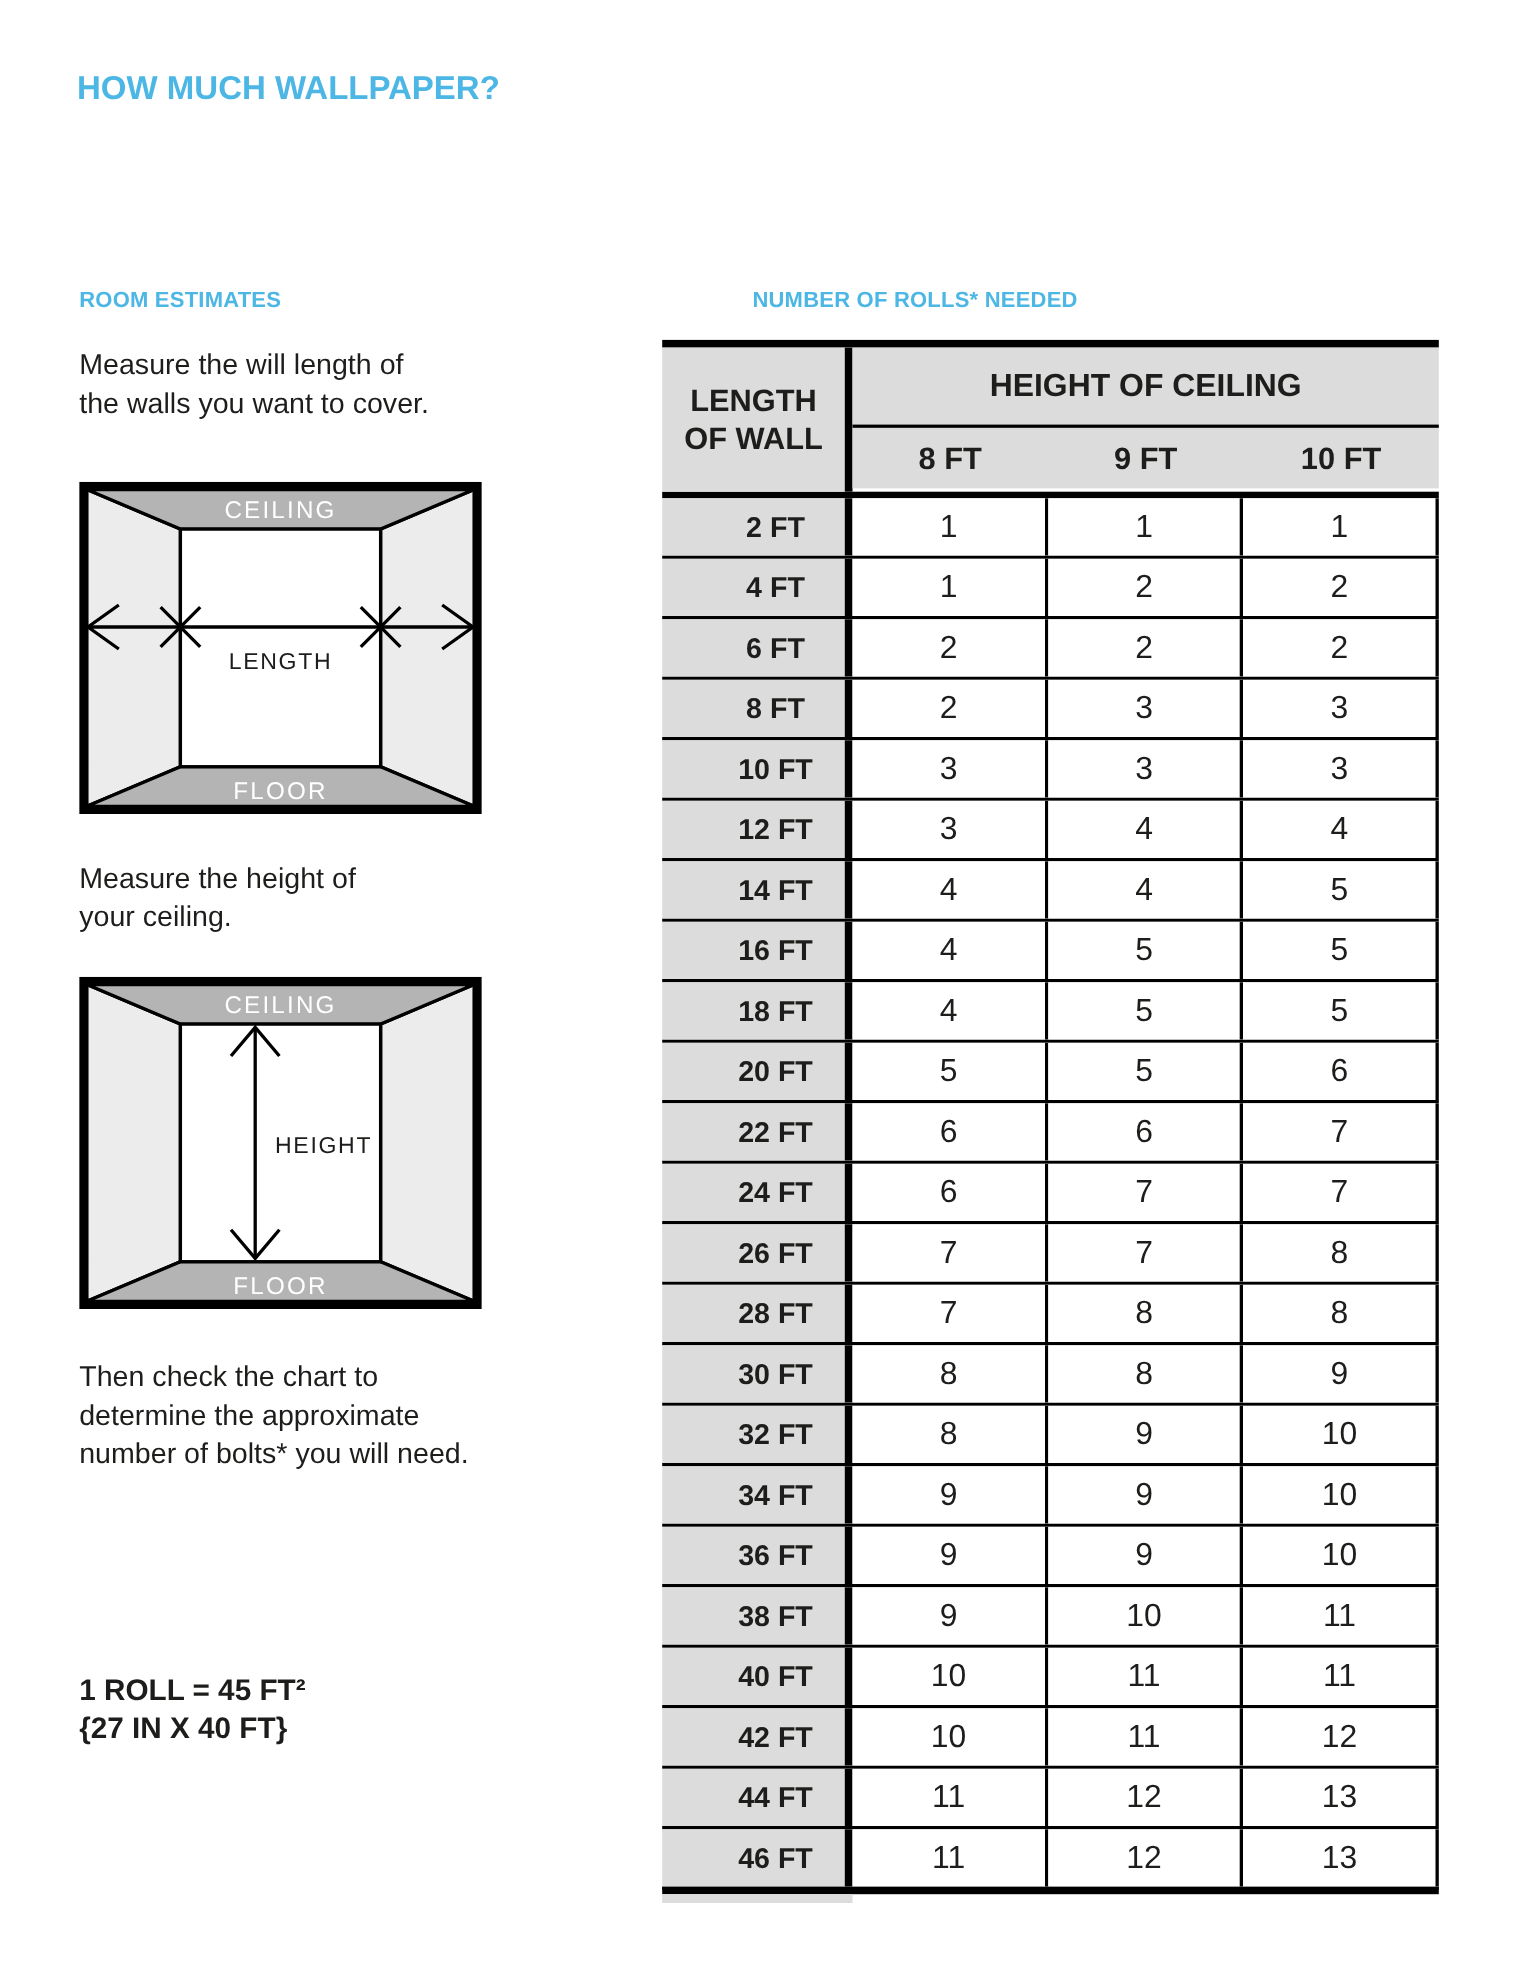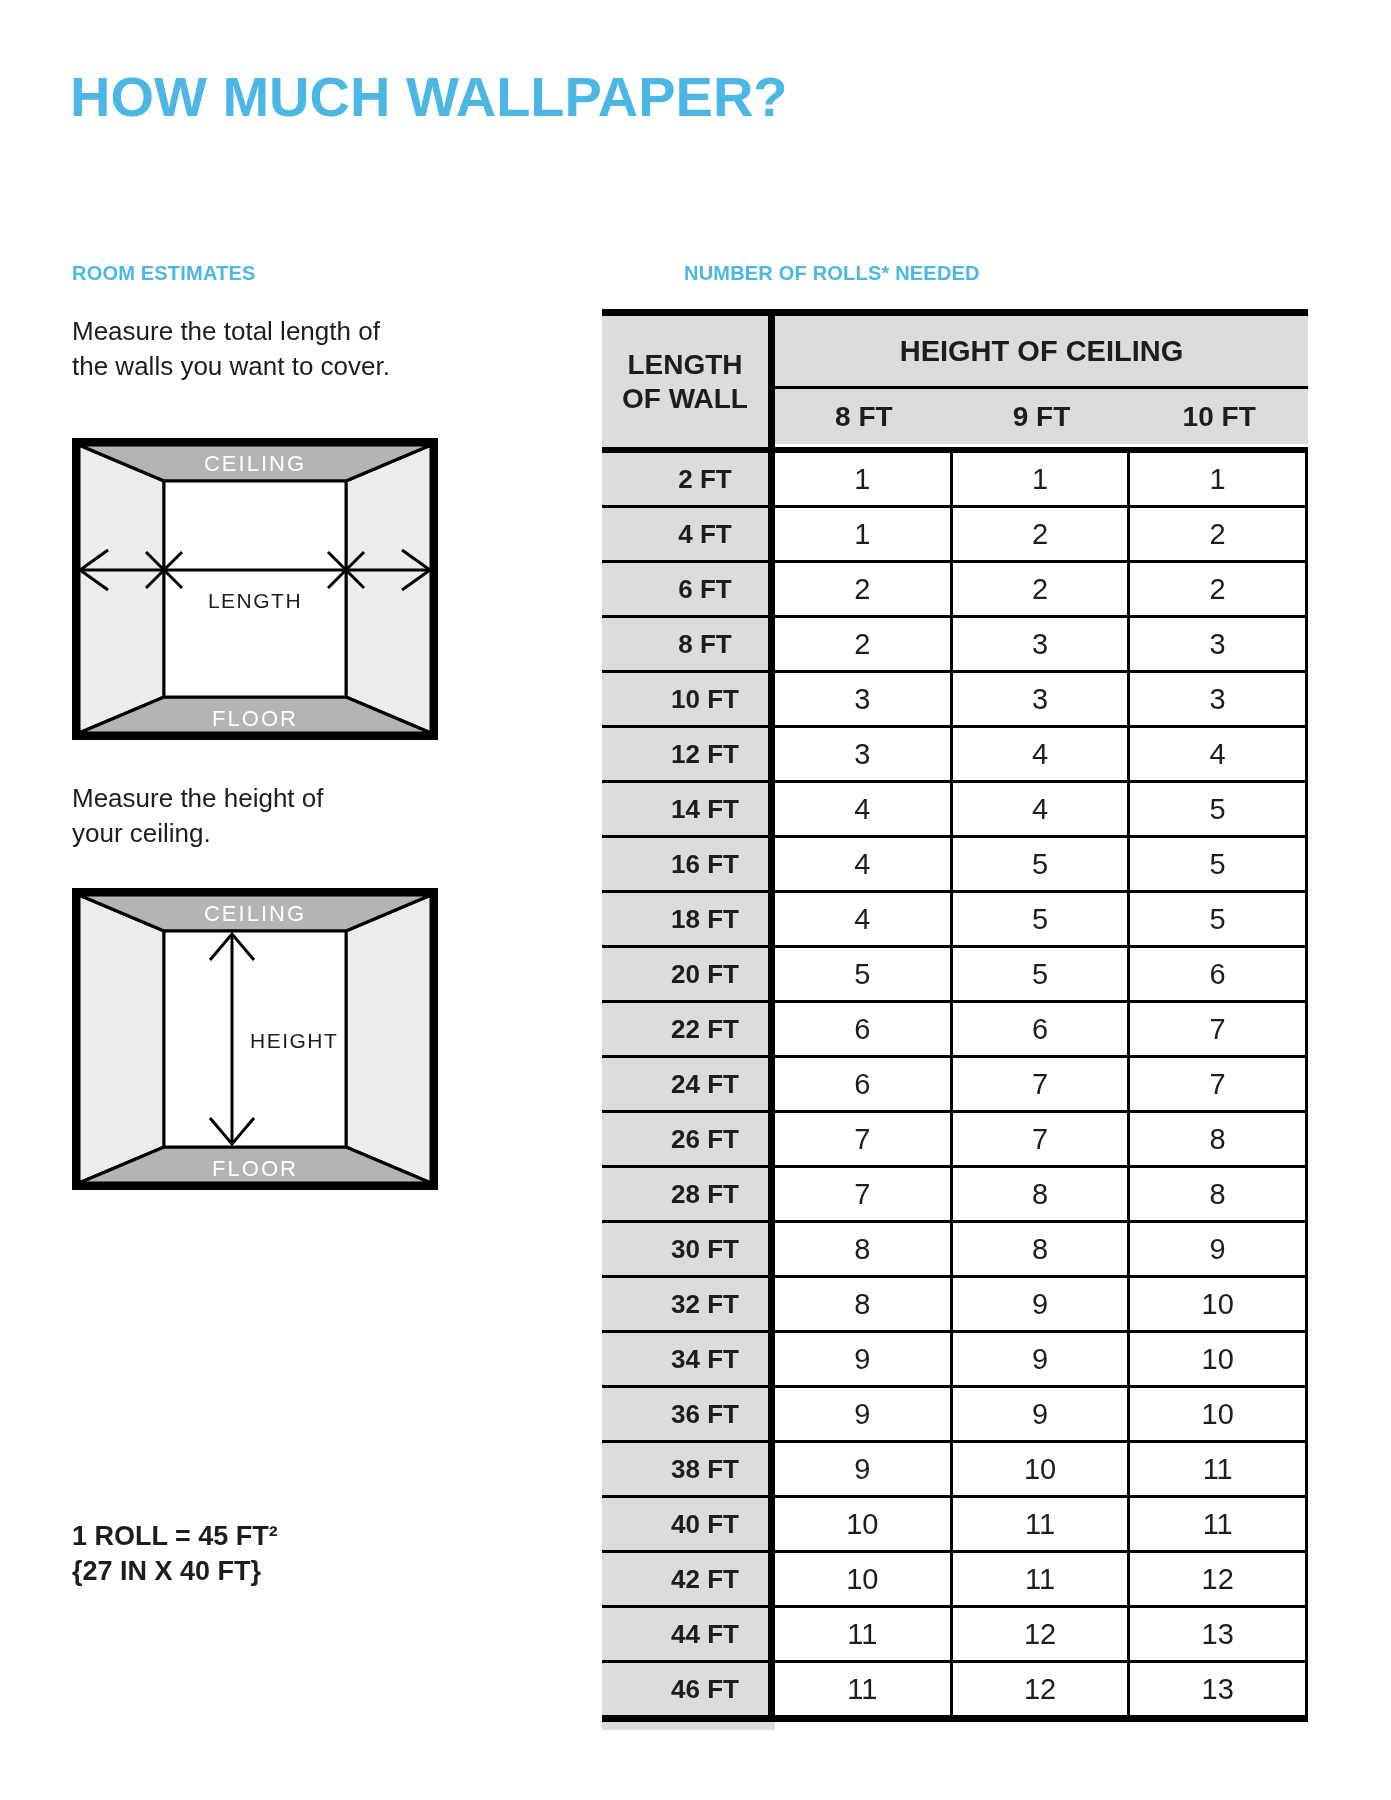--- a/index.html
+++ b/index.html
@@ -8,21 +8,21 @@
     --table_gray:#dcdcdc;
     --diagram_gray:#b4b4b4;
     --wall_gray:#ececec;
     --line:#000000;
   }
   *{margin:0;padding:0;box-sizing:border-box;}
   html,body{background:#ffffff;}
   body{font-family:"Liberation Sans","DejaVu Sans",sans-serif;color:var(--ink);}
   .page{position:relative;width:1391px;height:1800px;background:#ffffff;overflow:hidden;}
 
-  .page-title{position:absolute;left:70px;top:64px;font-size:56px;font-weight:bold;color:var(--accent);letter-spacing:0px;}
+  .page-title{position:absolute;left:70px;top:64px;font-size:30px;font-weight:bold;color:var(--accent);letter-spacing:0px;}
 
   .section-heading{position:absolute;font-size:20px;font-weight:bold;color:var(--accent);letter-spacing:0.2px;}
   .heading-room{left:72px;top:262px;}
   .heading-rolls{left:684px;top:262px;}
 
   .para{position:absolute;left:72px;font-size:26px;line-height:35px;color:var(--ink);white-space:pre-line;}
   .para-length{top:314px;}
   .para-height{top:781px;}
   .para-chart{top:1234px;}
 
@@ -64,21 +64,21 @@
 </head>
 <body>
 
 <div class="page">
 
   <h1 class="page-title">HOW MUCH WALLPAPER?</h1>
 
   <div class="section-heading heading-room">ROOM ESTIMATES</div>
   <div class="section-heading heading-rolls">NUMBER OF ROLLS* NEEDED</div>
 
-  <div class="para para-length">Measure the total length of
+  <div class="para para-length">Measure the will length of
 the walls you want to cover.</div>
 
   <svg class="room-svg svg-length" viewBox="0 0 366 302">
     <polygon class="c-wall" points="7,7 92,43 92,259 7,295"></polygon>
     <polygon class="c-wall" points="359,7 274,43 274,259 359,295"></polygon>
     <polygon class="c-gray" points="7,7 359,7 274,43 92,43"></polygon>
     <polygon class="c-gray" points="7,295 359,295 274,259 92,259"></polygon>
     <rect class="c-back" x="92" y="43" width="182" height="216"></rect>
     <rect x="3.5" y="3.5" width="359" height="295" fill="none" stroke="#000" stroke-width="7"></rect>
     <line class="c-dim" x1="8" y1="132" x2="358" y2="132"></line>
@@ -102,20 +102,23 @@
     <rect class="c-back" x="92" y="43" width="182" height="216"></rect>
     <rect x="3.5" y="3.5" width="359" height="295" fill="none" stroke="#000" stroke-width="7"></rect>
     <line class="c-dim" x1="160" y1="46" x2="160" y2="256"></line>
     <path class="c-dim" d="M138 72 L160 46 L182 72"></path>
     <path class="c-dim" d="M138 230 L160 256 L182 230"></path>
     <text class="svg-label-white" x="183" y="33" text-anchor="middle">CEILING</text>
     <text class="svg-label-white" x="183" y="288" text-anchor="middle">FLOOR</text>
     <text class="svg-label-dark" x="178" y="160" text-anchor="start">HEIGHT</text>
   </svg>
 
+  <div class="para para-chart">Then check the chart to
+determine the approximate
+number of bolts* you will need.</div>
 
 
   <div class="roll-info">
     <div>1 ROLL = 45 FT²</div>
     <div>{27 IN X 40 FT}</div>
   </div>
 
   <div class="rolls-table">
     <div class="t-topbar"></div>
     <div class="t-header">

